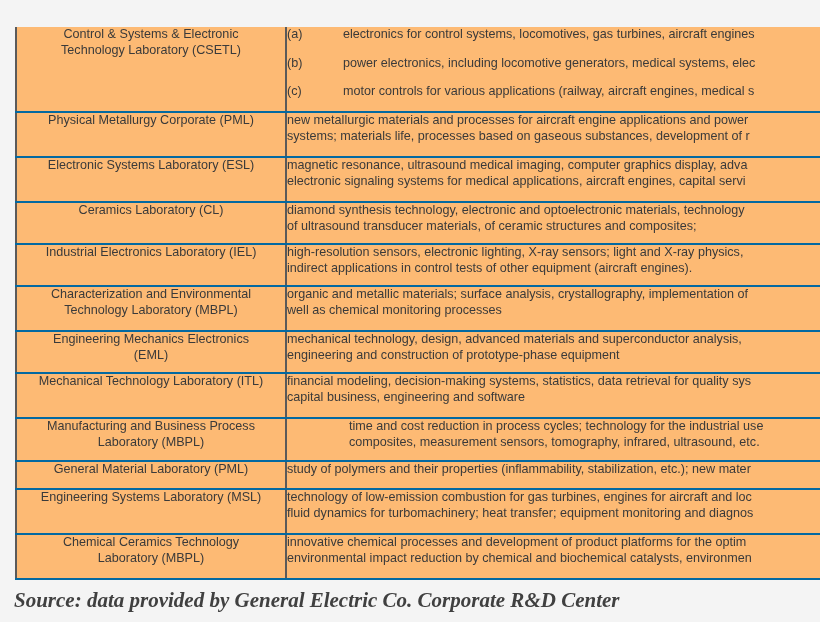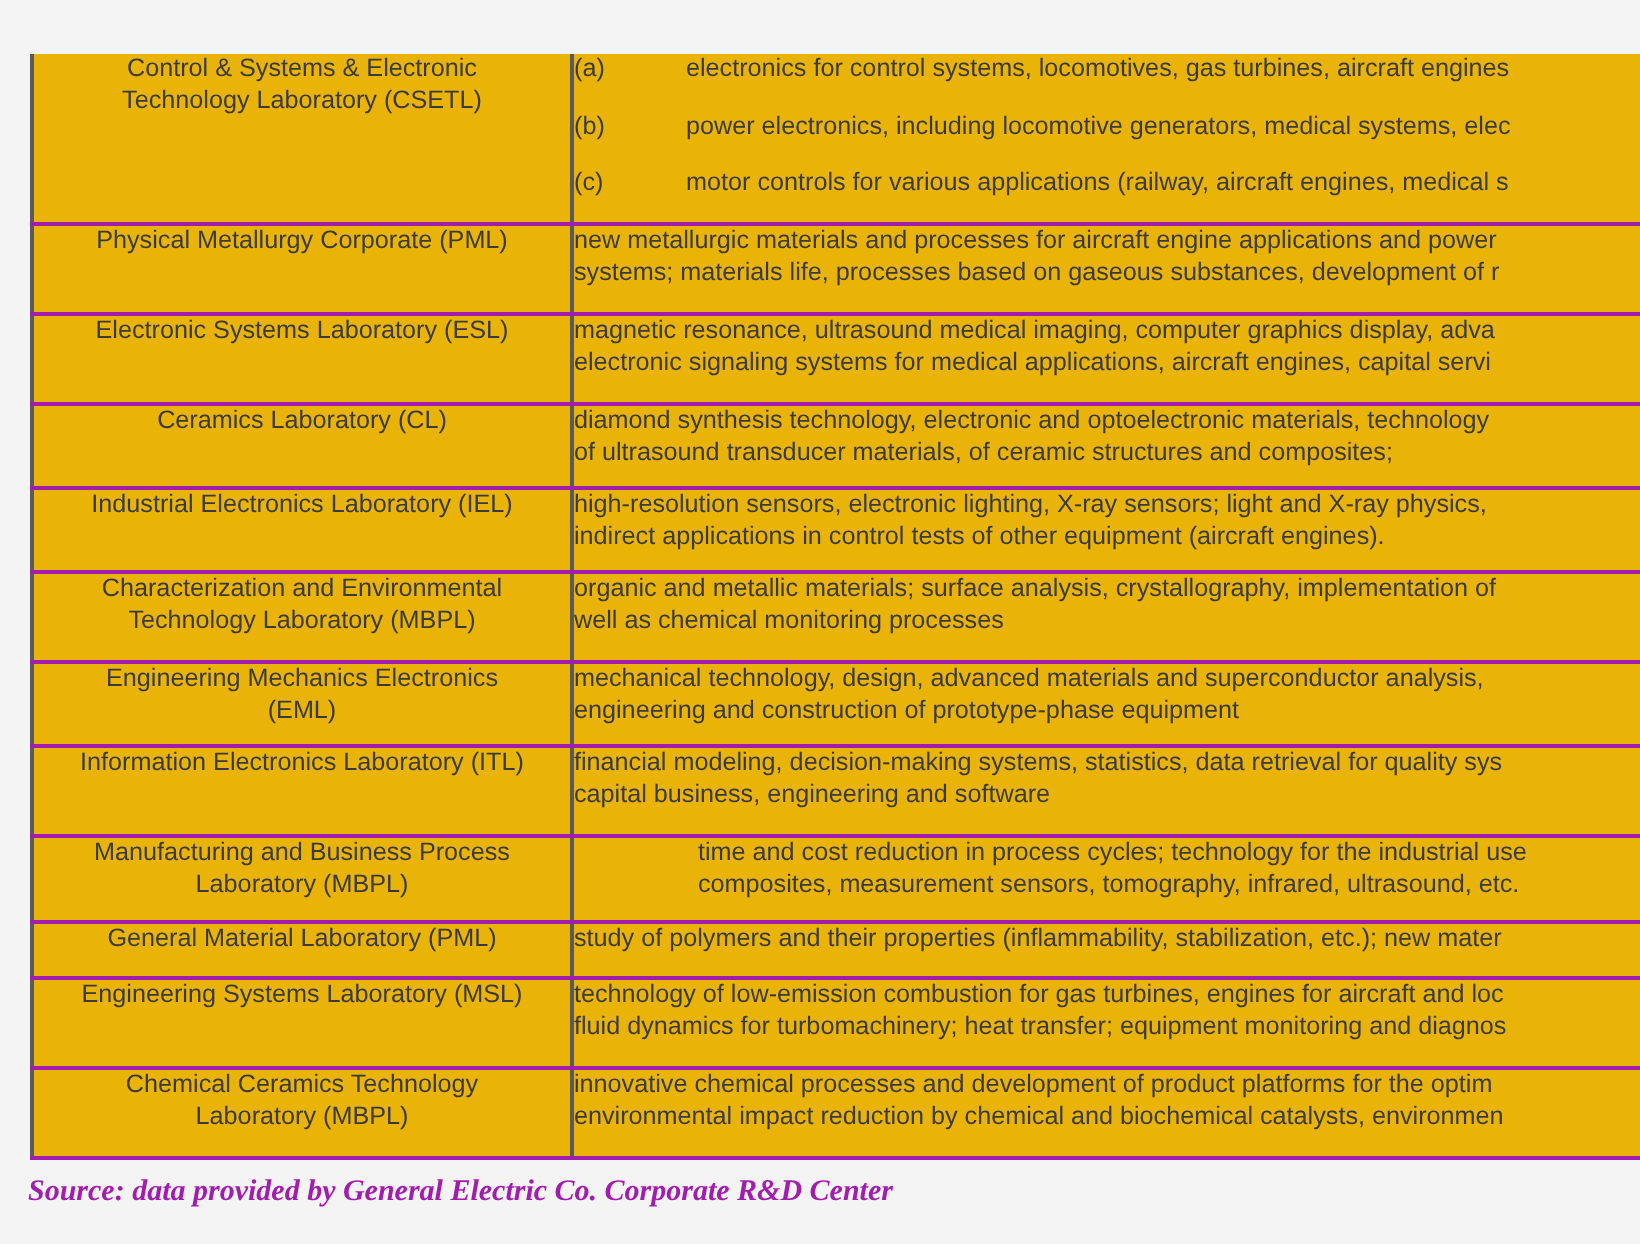--- a/index.html
+++ b/index.html
@@ -27,23 +27,23 @@
     width: 900px;       
     overflow: hidden;
   }
   table.labs {
     border-collapse: collapse;
     width: 900px;
     table-layout: fixed;
     background: #f4f4f4;
   }
   table.labs td {
-    border-bottom: 2px solid #a21caf;
+    border-bottom: 2px solid #0369a1;
     border-left: 2px solid #5a5a5a;
-    background: #eab308;
+    background: #fdba74;
     padding: 0;
     vertical-align: top;
     color: #3a3a3a;
   }
   table.labs tr:first-child td {
     border-top: none;
   }
   
   td.lab {
     width: 268px;
@@ -81,22 +81,22 @@
     display: inline-block;
     width: 56px;
   }
   .source {
     position: absolute;
     left: 14px;
     top: 588px;
     font-family: "Liberation Serif", serif;
     font-style: italic;
     font-weight: bold;
-    font-size: 15px;
-    color: #a21caf;
+    font-size: 21px;
+    color: #404040;
     white-space: nowrap;
   }
 </style>
 </head>
 <body>
 
 <div class="sheet">
 
   <div class="table-wrap">
     <table class="labs">
@@ -163,21 +163,21 @@
               <span class="desc-line">Engineering Mechanics Electronics</span>
               <span class="desc-line">(EML)</span>
             </td>
             <td class="desc">
               <span class="desc-line">mechanical technology, design, advanced materials and superconductor analysis,</span>
               <span class="desc-line">engineering and construction of prototype-phase equipment</span>
             </td>
           </tr>
           <tr style="height: 45px;">
             <td class="lab">
-              <span class="desc-line">Information Electronics Laboratory (ITL)</span>
+              <span class="desc-line">Mechanical Technology Laboratory (ITL)</span>
             </td>
             <td class="desc">
               <span class="desc-line">financial modeling, decision-making systems, statistics, data retrieval for quality sys</span>
               <span class="desc-line">capital business, engineering and software</span>
             </td>
           </tr>
           <tr style="height: 43px;">
             <td class="lab">
               <span class="desc-line">Manufacturing and Business Process</span>
               <span class="desc-line">Laboratory (MBPL)</span>

